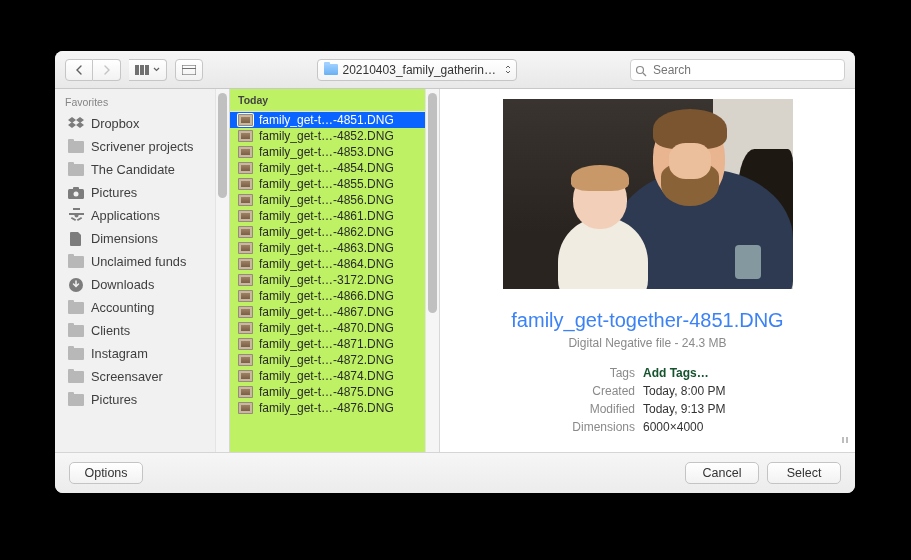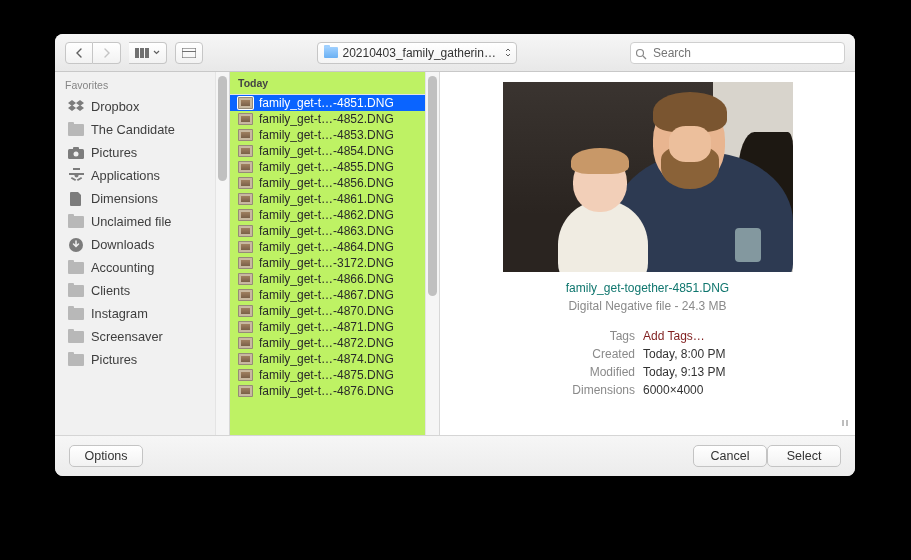--- a/index.html
+++ b/index.html
@@ -1,20 +1,20 @@
 <!DOCTYPE html>
 <html><head>
 <meta charset="utf-8">
 <style>
 * { margin: 0; padding: 0; box-sizing: border-box; font-family: -apple-system, BlinkMacSystemFont, "Helvetica Neue", sans-serif; -webkit-font-smoothing: antialiased; }
 body { background: #000; width: 911px; height: 560px; position: relative; }
 
 .window {
   position: absolute;
-  left: 55px; top: 34px;
+  left: 55px; top: 51px;
   width: 800px; height: 442px;
   background: #ececec;
   border-radius: 8px;
   box-shadow: 0 20px 60px rgba(0,0,0,0.5), 0 0 0 1px rgba(0,0,0,0.1);
   display: flex;
   flex-direction: column;
   overflow: hidden;
 }
 
 .toolbar {
@@ -158,34 +158,34 @@
 .pv-img .man-body { position:absolute; left:110px; top:70px; width:180px; height:140px; background:#2d3a52; border-radius:50% 50% 20% 20%; }
 .pv-img .man-head { position:absolute; left:150px; top:18px; width:72px; height:86px; background:#e8b590; border-radius:46%; }
 .pv-img .man-hair { position:absolute; left:150px; top:10px; width:74px; height:40px; background:#7a5530; border-radius:50% 50% 30% 30%; }
 .pv-img .man-beard { position:absolute; left:158px; top:65px; width:58px; height:42px; background:#8a6238; border-radius:30% 30% 50% 50%; }
 .pv-img .man-face { position:absolute; left:166px; top:44px; width:42px; height:36px; background:#ecbf9c; border-radius:40%; }
 .pv-img .kid-body { position:absolute; left:55px; top:118px; width:90px; height:90px; background:#f0ece2; border-radius:50% 50% 30% 30%; }
 .pv-img .kid-head { position:absolute; left:70px; top:72px; width:54px; height:58px; background:#f2cfb8; border-radius:48%; }
 .pv-img .kid-hair { position:absolute; left:68px; top:66px; width:58px; height:26px; background:#c89868; border-radius:50% 50% 30% 30%; }
 .pv-img .cup { position:absolute; right:32px; bottom:10px; width:26px; height:34px; background:#a8c0c0; border-radius:4px; opacity:.7; }
 
-.pv-title { margin-top: 9px; font-size: 12px; color:#0f766e; }
+.pv-title { margin-top: 20px; font-size: 20px; color:#3b82f6; }
 .pv-sub { margin-top: 4px; font-size: 12px; color:#8a8a8a; }
 .pv-grid { margin-top: 16px; display:grid; grid-template-columns: 175px auto; row-gap:4px; column-gap:8px; font-size:12px; width:100%; padding:0 20px; }
 .pv-grid .k { text-align:right; color:#8a8a8a; }
 .pv-grid .v { color:#333; }
-.pv-grid .v.link { color:#7f1d1d; }
+.pv-grid .v.link { color:#14532d;font-weight:bold; }
 .pv-drag { position:absolute; right:4px; bottom:4px; color:#a8a8a8; font-size:12px; }
 
 .footer {
   height: 40px;
   background: linear-gradient(#f6f6f6,#ececec);
   display:flex; align-items:center;
   padding: 0 14px;
-  gap: 0;
+  gap: 8px;
 }
 .mac-btn {
   height: 22px;
   min-width: 74px;
   padding: 0 14px;
   background: linear-gradient(#ffffff,#f2f2f2);
   border: 1px solid #c4c4c4;
   border-radius: 5px;
   font-size: 12.5px;
   color:#333;
@@ -268,20 +268,26 @@
               <svg width="16" height="14" viewBox="0 0 16 14">
                 <path d="M4 0L0 3l4 3L8 3 4 0zm8 0L8 3l4 3 4-3-4-3zM0 8l4 3 4-3-4-3-4 3zm8 0l4 3 4-3-4-3-4 3z" fill="#7c7c7c"></path>
               </svg>
             </span>
             <span>Dropbox</span>
           </div>
           <div class="sb-item">
             <span class="sb-ic">
               <span class="sb-folder"></span>
             </span>
+            <span>Scrivener projects</span>
+          </div>
+          <div class="sb-item">
+            <span class="sb-ic">
+              <span class="sb-folder"></span>
+            </span>
             <span>The Candidate</span>
           </div>
           <div class="sb-item">
             <span class="sb-ic">
               <svg width="16" height="12" viewBox="0 0 16 12">
                 <rect x="0" y="2" width="16" height="10" rx="1.5" fill="#7c7c7c"></rect>
                 <rect x="5" y="0" width="6" height="3" rx="1" fill="#7c7c7c"></rect>
                 <circle cx="8" cy="7" r="2.5" fill="#f1f1f1"></circle>
               </svg>
             </span>
@@ -304,21 +310,21 @@
               <svg width="12" height="14" viewBox="0 0 12 14">
                 <path d="M1 0h7l3 3v10a1 1 0 0 1-1 1H1a1 1 0 0 1-1-1V1a1 1 0 0 1 1-1z" fill="#7c7c7c"></path>
               </svg>
             </span>
             <span>Dimensions</span>
           </div>
           <div class="sb-item">
             <span class="sb-ic">
               <span class="sb-folder"></span>
             </span>
-            <span>Unclaimed file</span>
+            <span>Unclaimed funds</span>
           </div>
           <div class="sb-item">
             <span class="sb-ic">
               <svg width="14" height="14" viewBox="0 0 14 14">
                 <circle cx="7" cy="7" r="7" fill="#7c7c7c"></circle>
                 <path d="M7 3v5M4.5 6L7 8.5 9.5 6" stroke="#f1f1f1" stroke-width="1.5" fill="none" stroke-linecap="round"></path>
               </svg>
             </span>
             <span>Downloads</span>
           </div>

